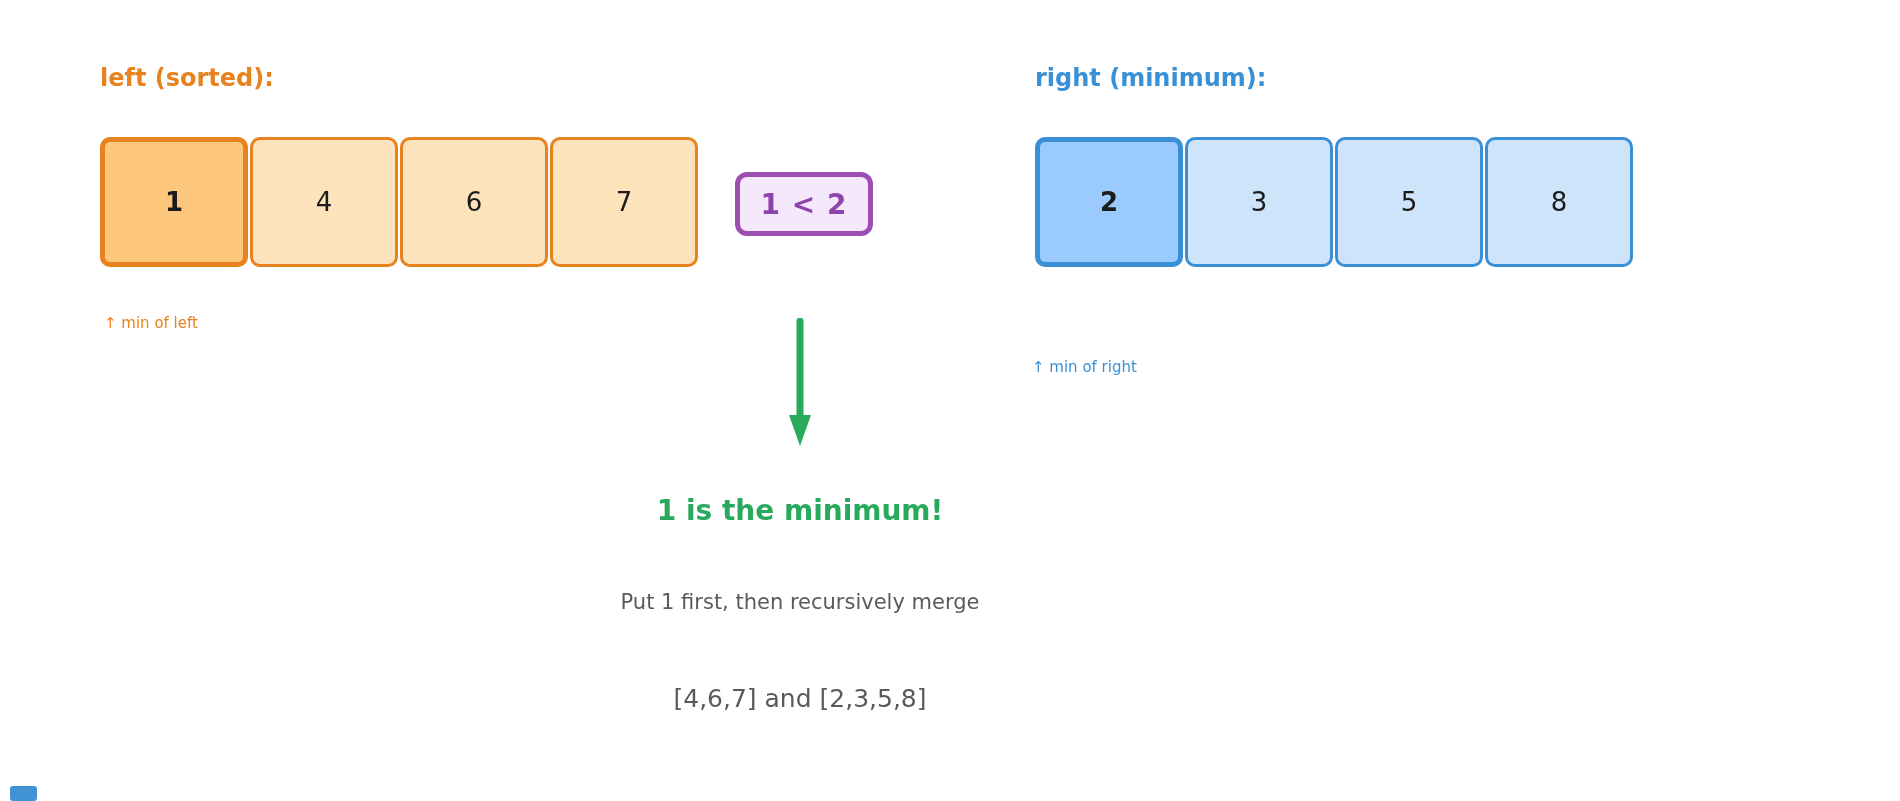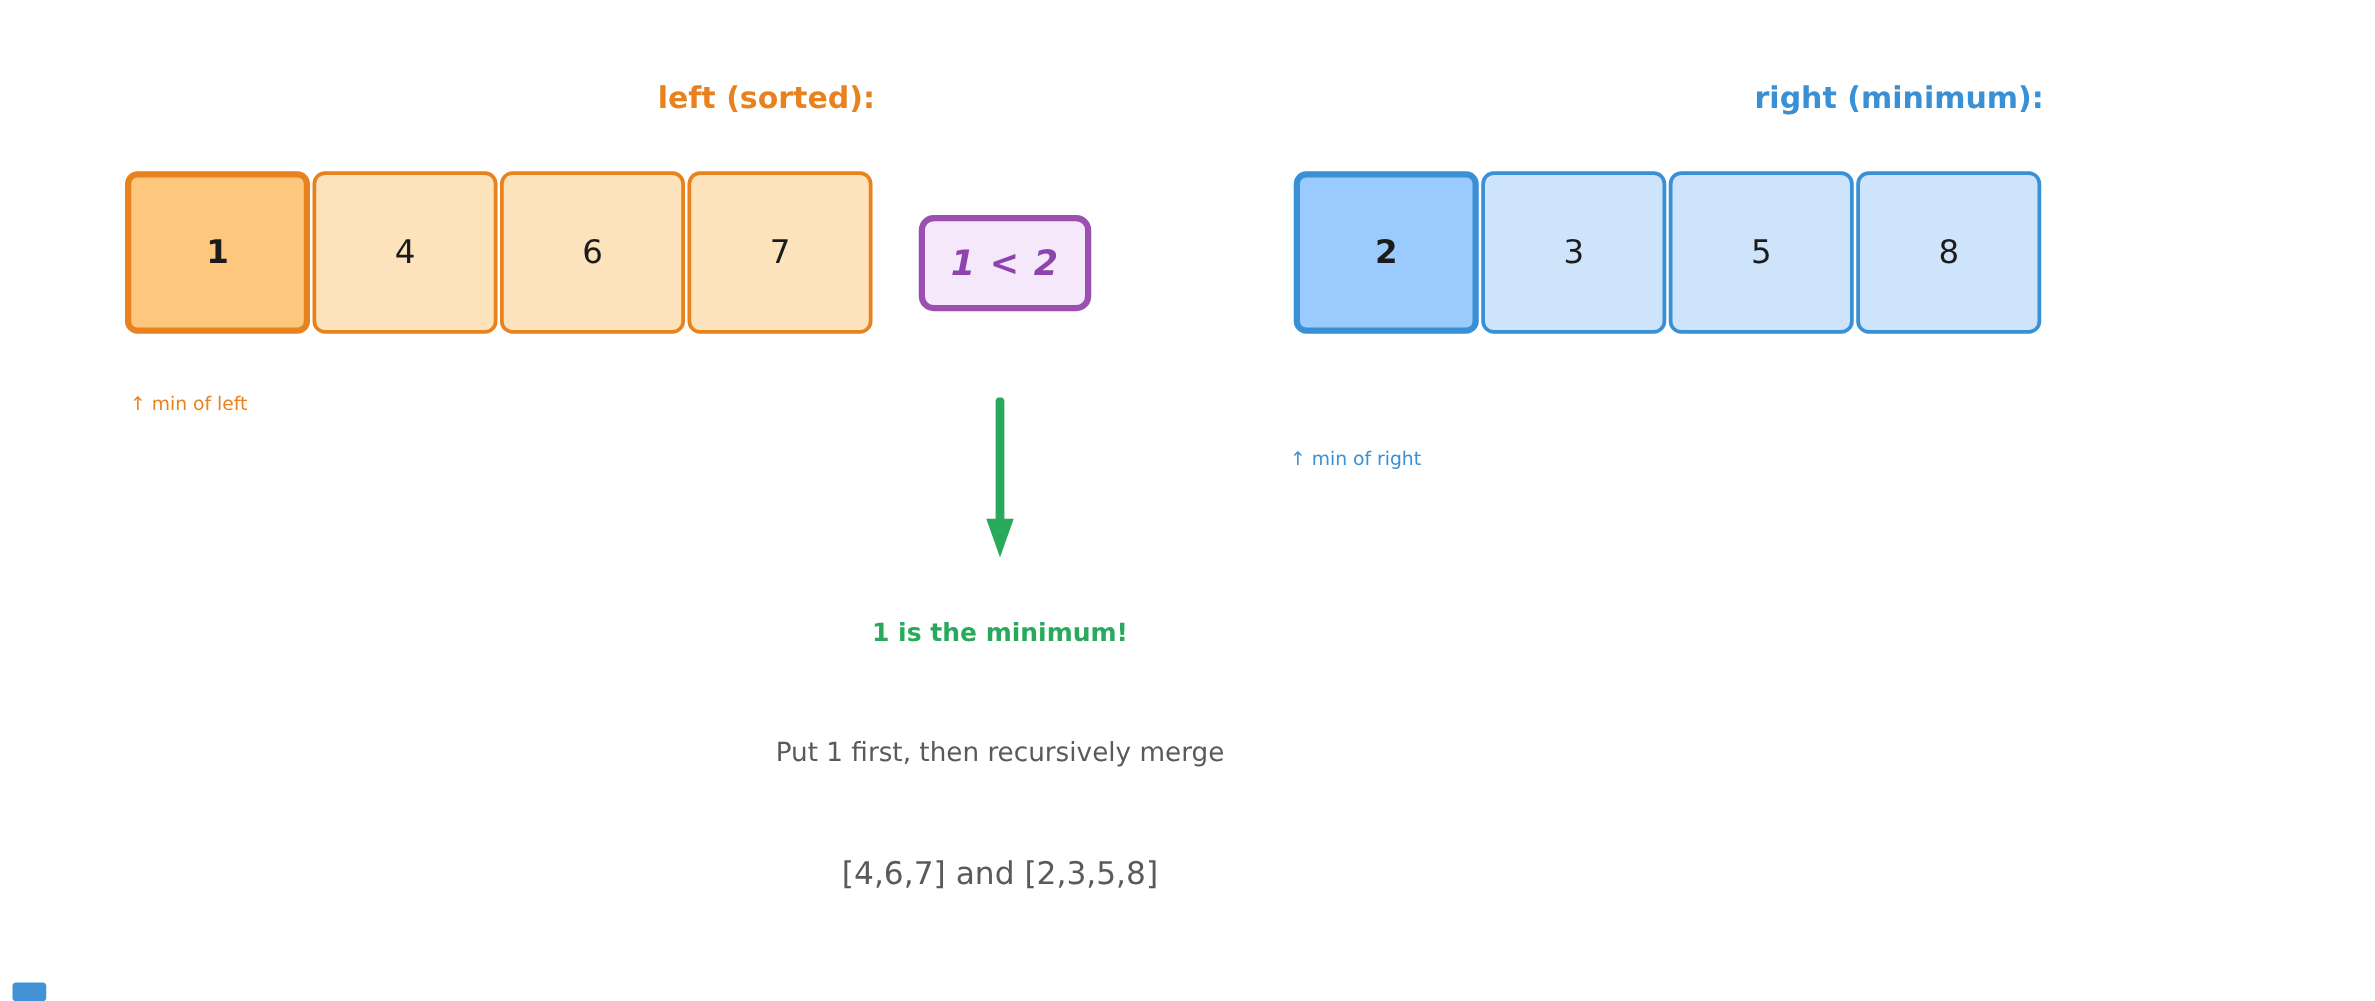--- a/index.html
+++ b/index.html
@@ -16,21 +16,21 @@
   .canvas {
     position: relative;
     width: 1900px;
     height: 801px;
     background: #ffffff;
   }
   .abs { position: absolute; }
 
   .array-title {
     width: 600px;
-    text-align: right;
+    text-align: left;
     font-weight: bold;
     font-size: 24px;
     white-space: nowrap;
   }
   .row { display: flex; }
   .cell {
     box-sizing: border-box;
     width: 148px;
     height: 130px;
     margin-right: 2px;
@@ -46,39 +46,38 @@
     border-width: 5px;
     font-weight: bold;
   }
   .caption {
     font-size: 15px;
     white-space: nowrap;
   }
   .badge {
     box-sizing: border-box;
     width: 138px;
-    height: 77px;
+    height: 64px;
     border: 5px solid #701a75;
     border-radius: 12px;
     display: flex;
     align-items: center;
     justify-content: center;
     font-size: 28px;
     font-weight: bold;
     letter-spacing: 1px;
     white-space: nowrap;
-    font-style: italic;
   }
   .center-text {
     left: 300px;
     width: 1000px;
     text-align: center;
     white-space: nowrap;
   }
-  .headline { font-size: 20px; font-weight: bold; }
+  .headline { font-size: 28px; font-weight: bold; }
   .desc { font-size: 21px; }
   .detail { font-size: 25px; }
   .corner-box {
     width: 27px;
     height: 15px;
     border-radius: 3px;
   }
 </style>
 </head>
 <body>

